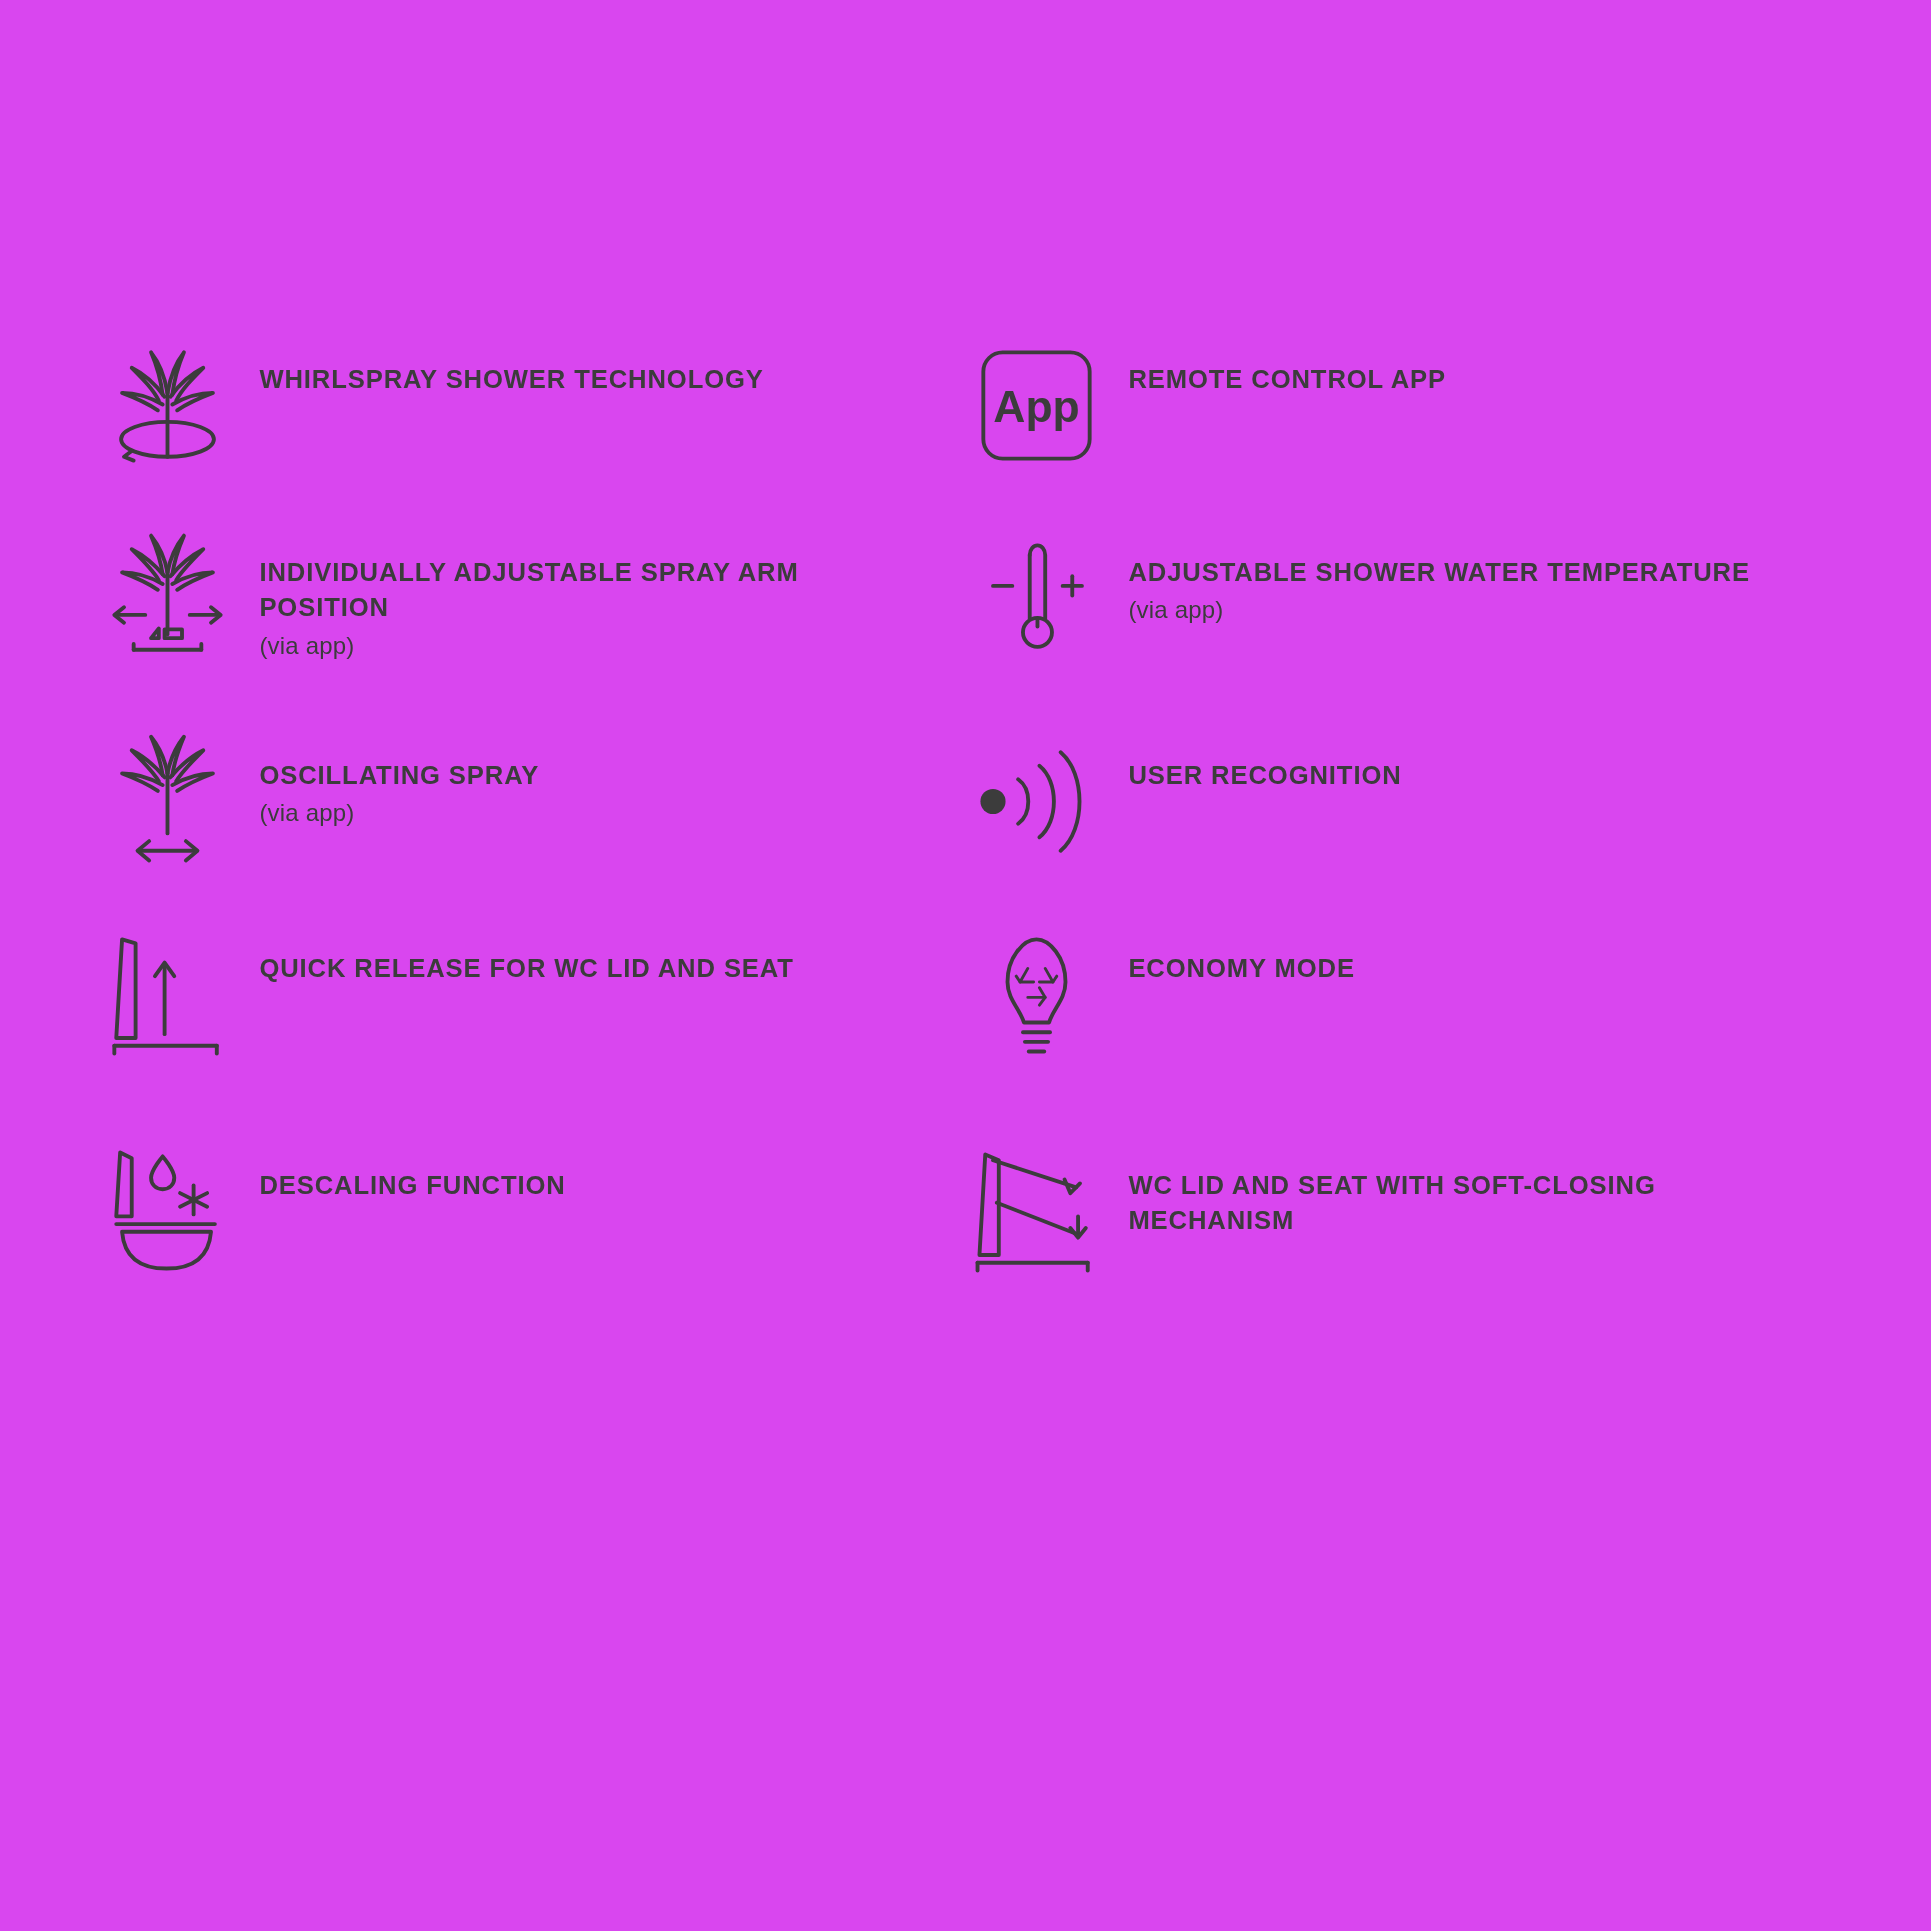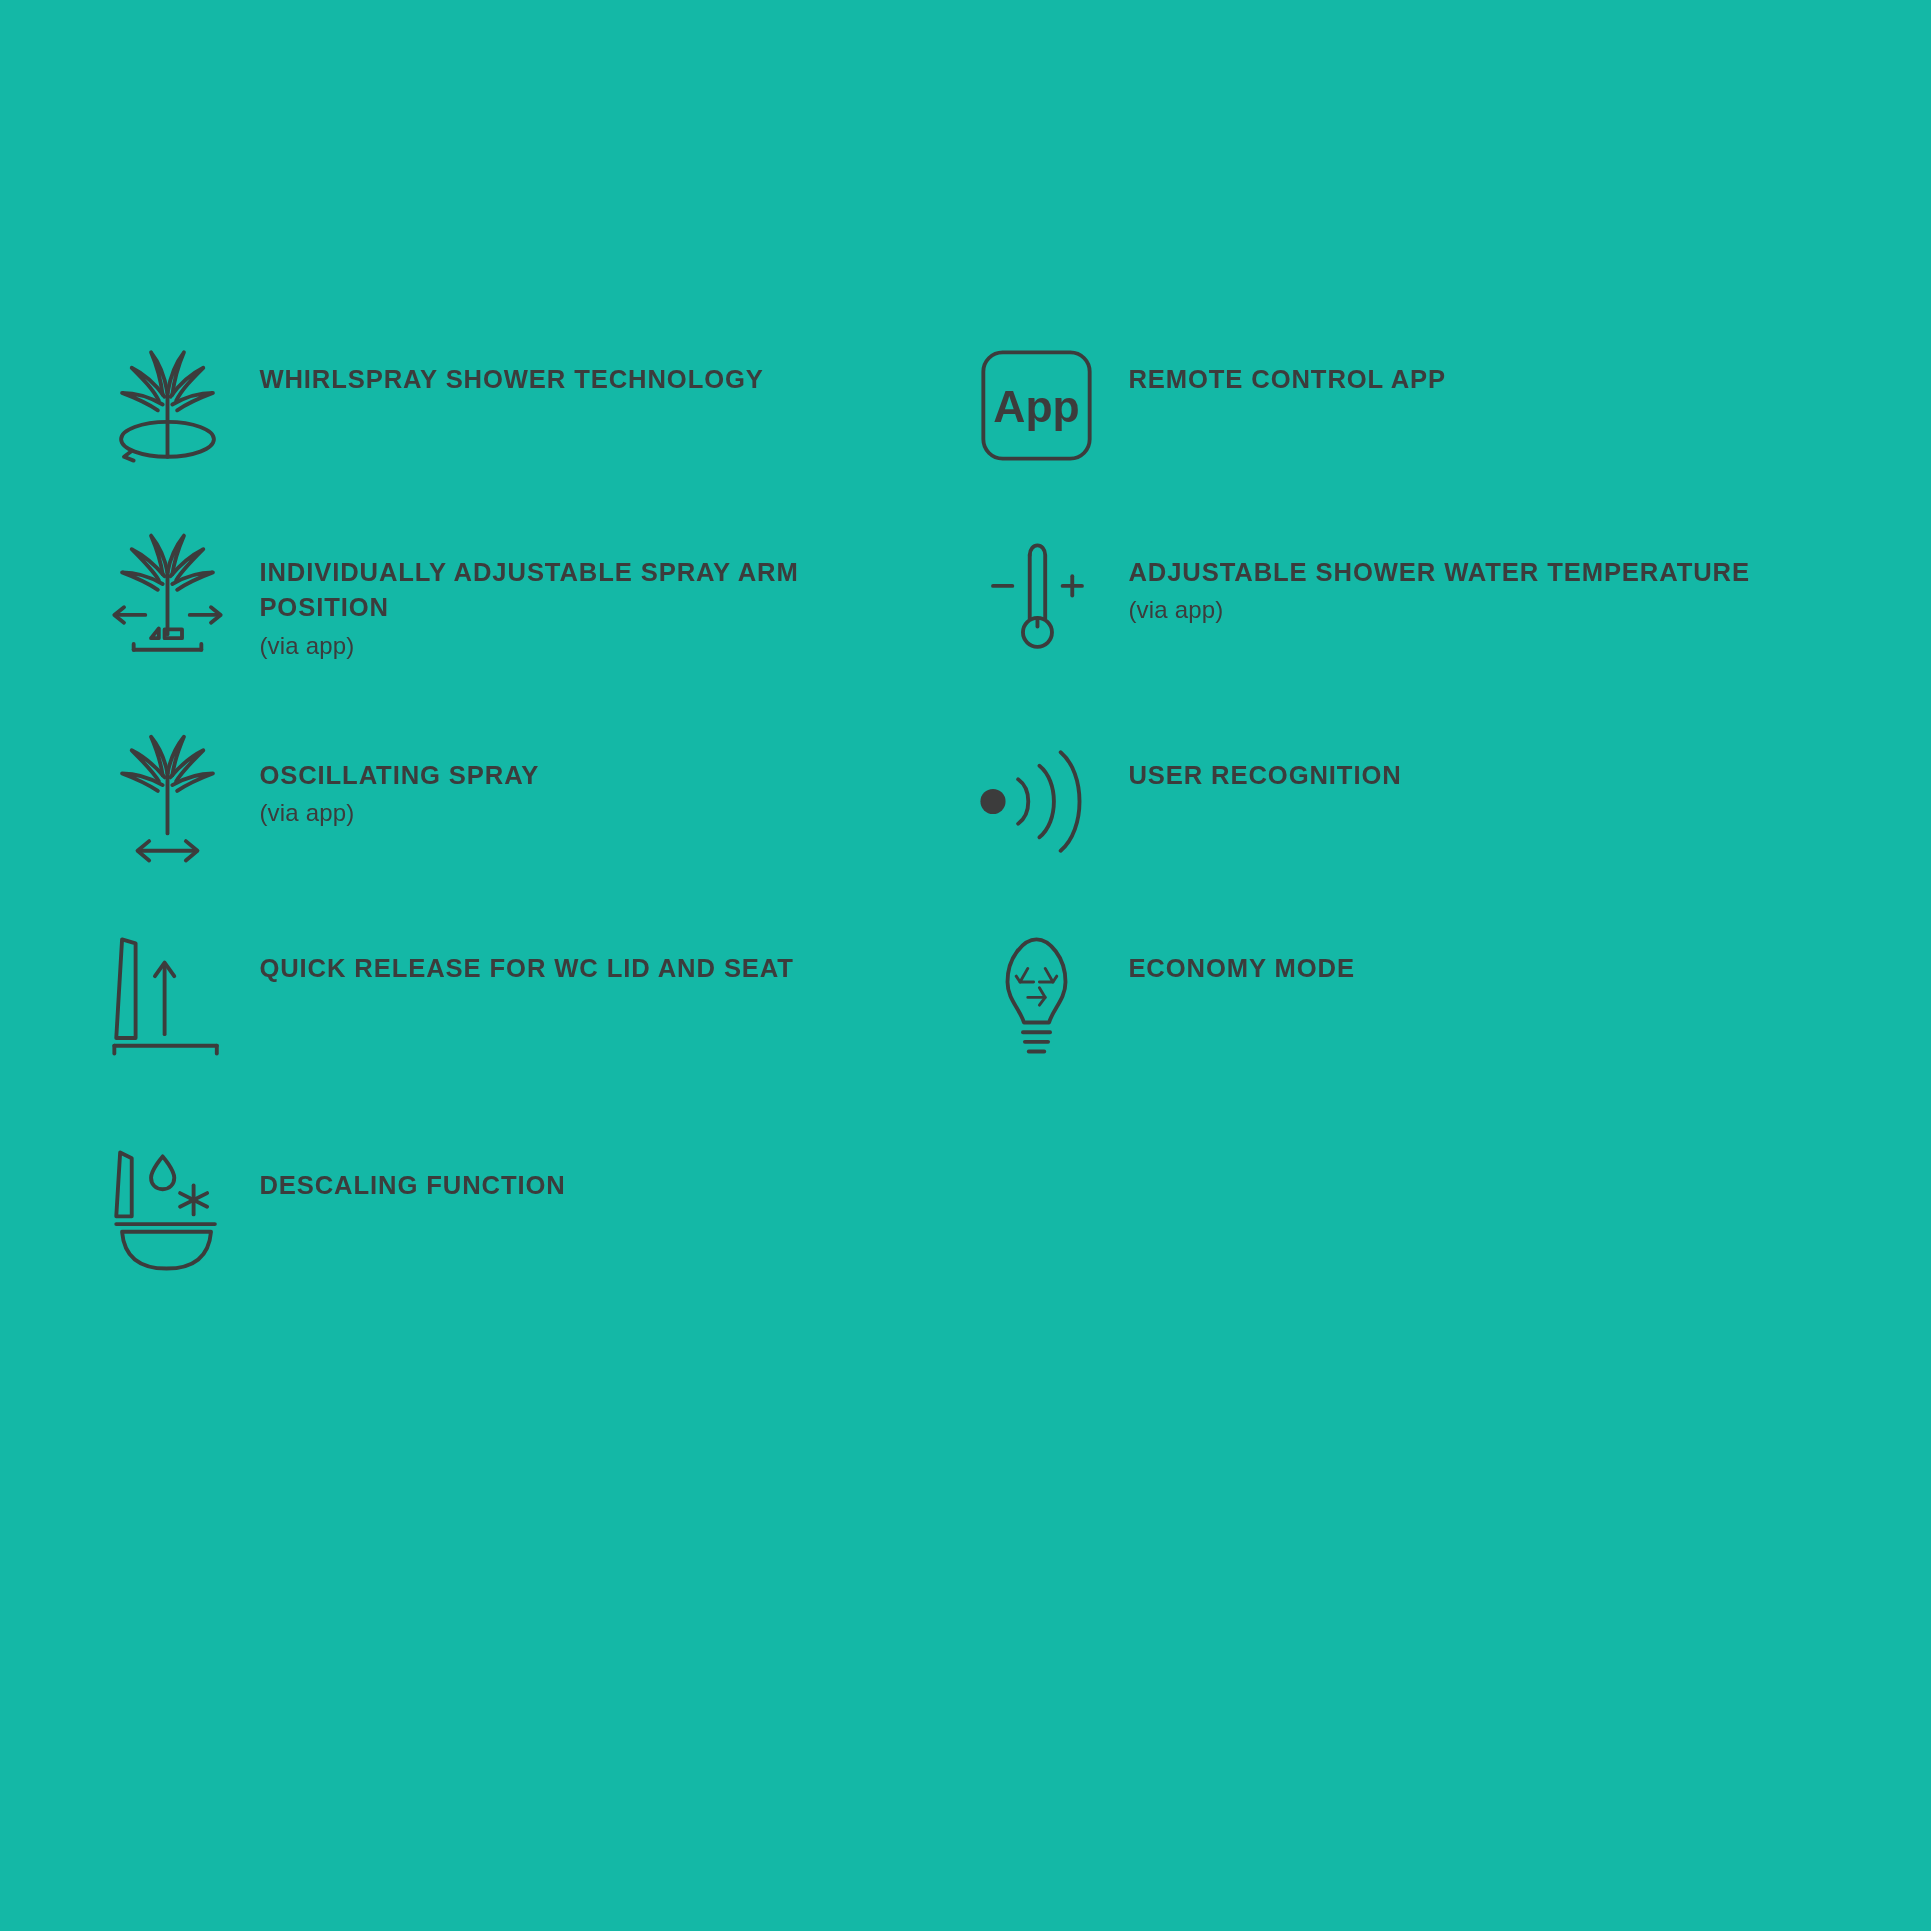--- a/index.html
+++ b/index.html
@@ -11,21 +11,21 @@
     width: 1931px;
     height: 1931px;
     font-family: "Liberation Sans", sans-serif;
     color: #3a3a3a;
     overflow: hidden;
   }
   .sheet {
     position: relative;
     width: 1931px;
     height: 1931px;
-    background: #14b8a6;
+    background: #d946ef;
   }
   .grid {
     position: absolute;
     left: 92px;
     top: 333px;
     width: 1796px;
     display: grid;
     grid-template-columns: 840px 840px;
     column-gap: 29px;
     row-gap: 0px;
@@ -283,16 +283,36 @@
             <path d="M88 56 L116 70"></path>
             <path d="M116 56 L88 70"></path>
           </g>
         </svg>
       </div>
       <div class="label-box">
         <div class="label">DESCALING FUNCTION</div>
       </div>
     </div>
 
+    <div class="feature row-6">
+      <div class="icon-box">
+        <svg width="145" height="145" viewBox="0 0 150 150">
+          <g class="stroke">
+            <path d="M22 16 L36 22 L36 120 L16 120 Z"></path>
+            <path d="M14 128 L128 128"></path>
+            <path d="M14 128 L14 136"></path>
+            <path d="M128 128 L128 136"></path>
+            <path d="M30 22 L116 50"></path>
+            <path d="M34 66 L116 98"></path>
+            <path d="M104 42 L110 56 L120 46"></path>
+            <path d="M118 80 L118 100"></path>
+            <path d="M110 92 L118 102 L126 92"></path>
+          </g>
+        </svg>
+      </div>
+      <div class="label-box">
+        <div class="label">WC LID AND SEAT WITH SOFT-CLOSING MECHANISM</div>
+      </div>
+    </div>
 
   </div>
 </div>
 
 
 </body></html>

